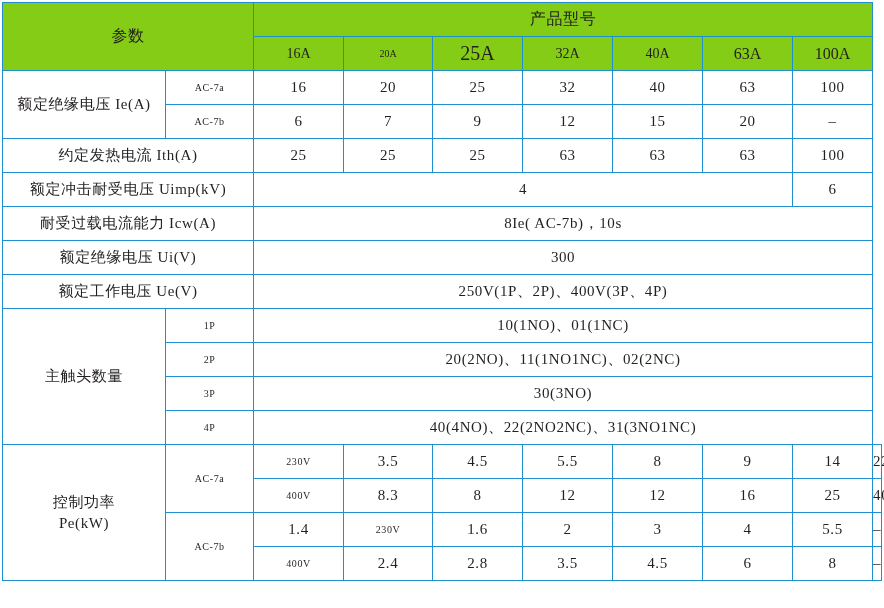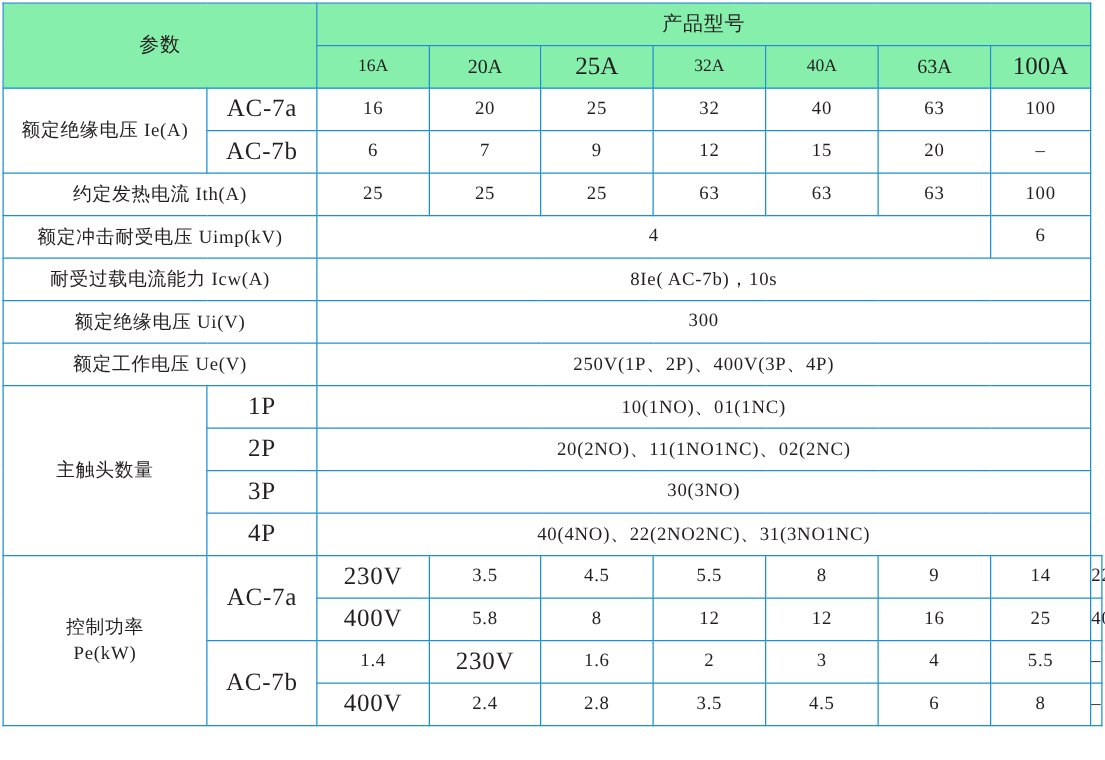--- a/index.html
+++ b/index.html
@@ -29,32 +29,32 @@
     border: 1px solid #1f90cf;
     text-align: center;
     vertical-align: middle;
     padding: 0;
     height: 33px;
     font-weight: normal;
     color: #231f20;
     letter-spacing: 0.6px;
   }
   th.hdr {
-    background: #86efac;
+    background: #84cc16;
     color: #ffffff;
     font-size: 16px;
     letter-spacing: 2px;
   }
   td.rowlabel {
     text-align: left;
     padding-left: 8px;
     letter-spacing: 0.5px;
   }
   td.sub {
-    font-size: 20px;
+    font-size: 10px;
   }
   td.val {
     font-size: 15px;
   }
   td.wide {
     font-size: 15px;
     letter-spacing: 1px;
   }
   .colA { width: 163px; }
   .colB { width: 88px; }
@@ -83,26 +83,26 @@
         <col class="colI">
     </colgroup>
     <tbody>
 
       <tr>
         <th class="hdr" colspan="2" rowspan="2">参数</th>
         <th class="hdr" colspan="7">产品型号</th>
       </tr>
       <tr>
         <th class="hdr" style="font-size:14px;letter-spacing:0">16A</th>
-        <th class="hdr" style="font-size:16px;letter-spacing:0">20A</th>
+        <th class="hdr" style="font-size:10px;letter-spacing:0">20A</th>
         <th class="hdr" style="font-size:20px;letter-spacing:0">25A</th>
         <th class="hdr" style="font-size:14px;letter-spacing:0">32A</th>
         <th class="hdr" style="font-size:14px;letter-spacing:0">40A</th>
         <th class="hdr" style="font-size:16px;letter-spacing:0">63A</th>
-        <th class="hdr" style="font-size:20px;letter-spacing:0">100A</th>
+        <th class="hdr" style="font-size:16px;letter-spacing:0">100A</th>
       </tr>
 
       <tr>
         <td class="rowlabel" rowspan="2">额定绝缘电压 Ie(A)</td>
         <td class="sub">AC-7a</td>
         <td class="val">16</td>
         <td class="val">20</td>
         <td class="val">25</td>
         <td class="val">32</td>
         <td class="val">40</td>
@@ -179,21 +179,21 @@
         <td class="val">3.5</td>
         <td class="val">4.5</td>
         <td class="val">5.5</td>
         <td class="val">8</td>
         <td class="val">9</td>
         <td class="val">14</td>
         <td class="val">22</td>
       </tr>
       <tr>
           <td class="sub" style="width: 62px;">400V</td>
-        <td class="val">5.8</td>
+        <td class="val">8.3</td>
         <td class="val">8</td>
         <td class="val">12</td>
         <td class="val">12</td>
         <td class="val">16</td>
         <td class="val">25</td>
         <td class="val">40</td>
       </tr>
       <tr>
         <td class="sub" rowspan="2">AC-7b</td>
         <td class="val">1.4</td>

